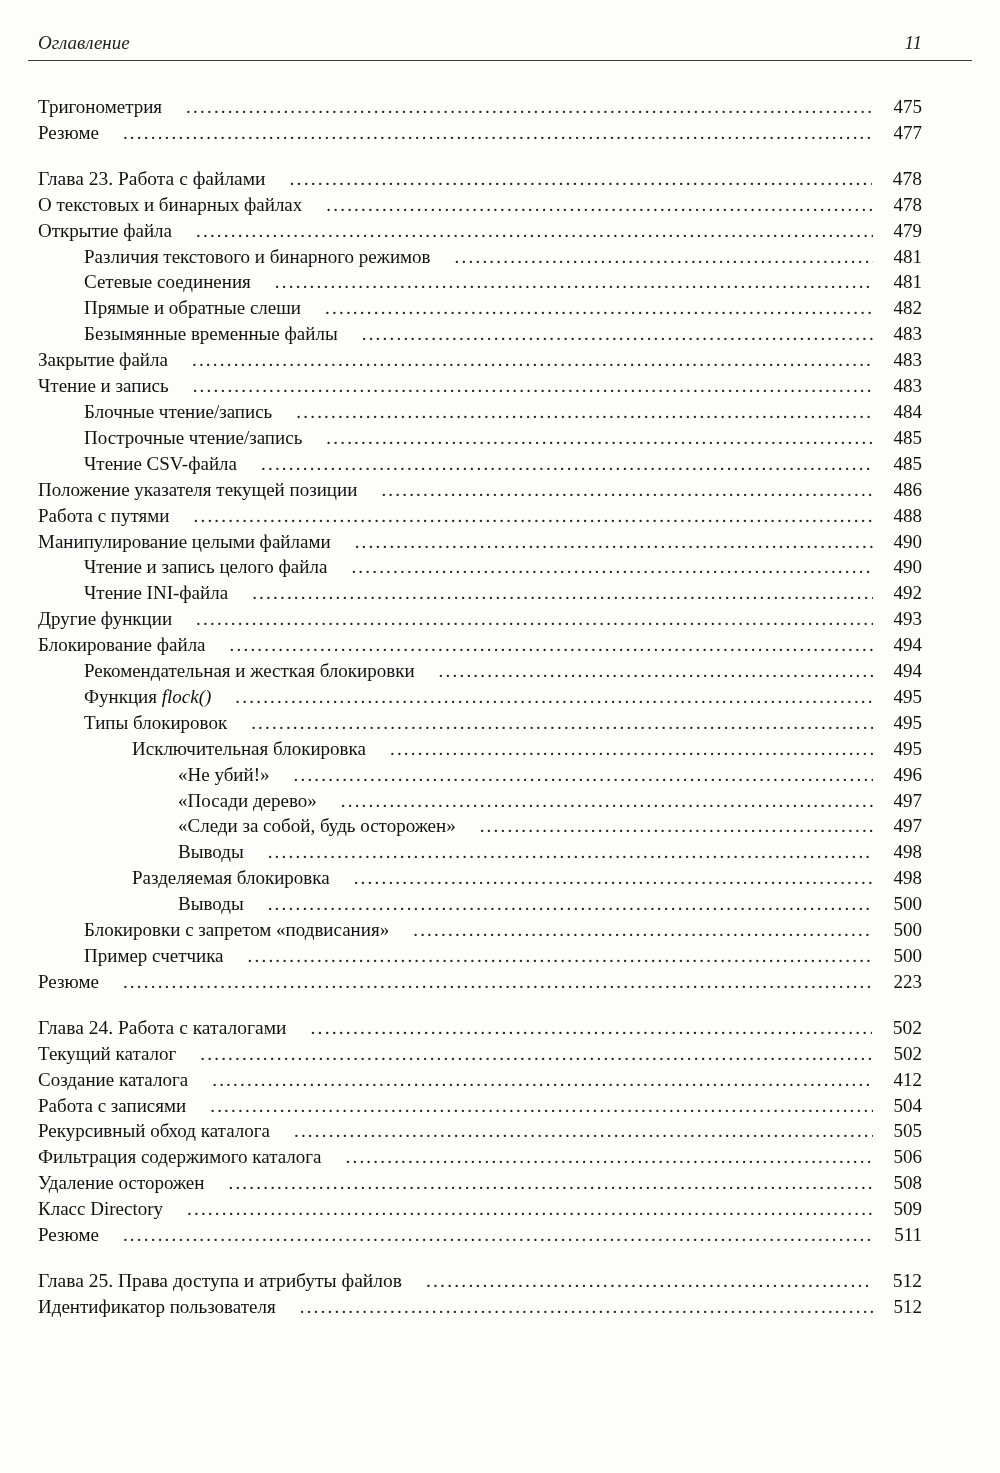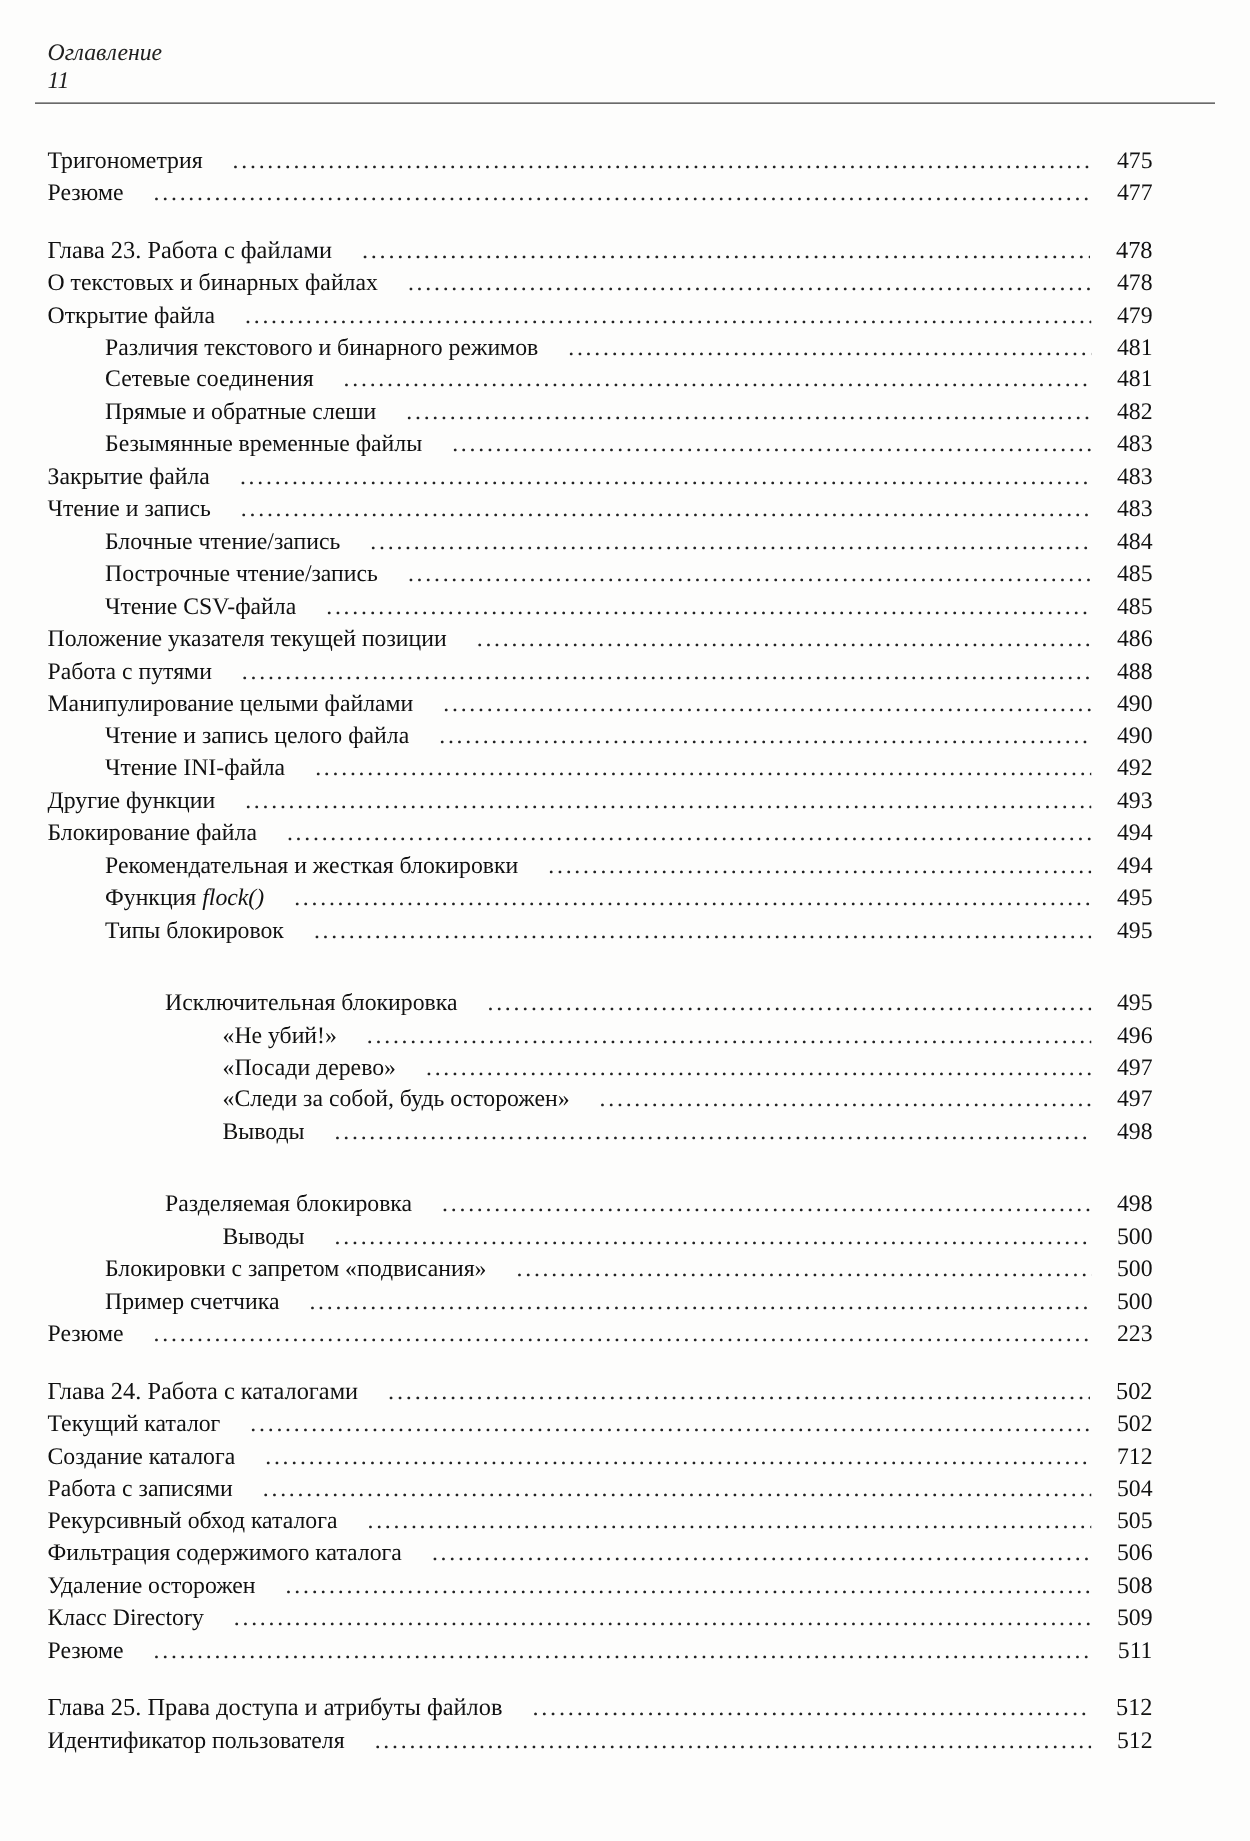--- a/index.html
+++ b/index.html
@@ -18,21 +18,20 @@
     overflow: hidden;
   }
   .page-header {
     display: flex;
     justify-content: space-between;
     align-items: baseline;
     padding: 32px 78px 6px 38px;
     font-style: italic;
     font-size: 19px;
     color: #222;
-    flex-direction: column;
   }
   .header-rule {
     border: 0;
     border-top: 1.6px solid #3a3a3a;
     margin: 0 28px 0 28px;
   }
   .toc {
     margin: 33px 78px 0 38px;
     font-size: 19px;
   }
@@ -42,21 +41,21 @@
     line-height: 25.9px;
     white-space: nowrap;
     gap: 19px;
   }
   .row.chapter {
     font-weight: normal;
     margin-top: 20px;
     font-size: 19.5px;
   }
   .lvl1 { padding-left: 46px; }
-  .lvl2 { padding-left: 94px; margin-top: 32px; }
+  .lvl2 { padding-left: 94px; }
   .lvl3 { padding-left: 140px; }
   .label { flex: none; }
   .label em { font-style: italic; }
   .leader {
     flex: 1 1 auto;
     overflow: hidden;
     margin: 0 2px 0 5px;
     min-width: 10px;
   }
   .leader::before {
@@ -255,21 +254,21 @@
         <span class="pagenum">502</span>
       </div>
       <div class="row lvl0">
         <span class="label"><span>Текущий каталог</span></span>
         <span class="leader"></span>
         <span class="pagenum">502</span>
       </div>
       <div class="row lvl0">
         <span class="label"><span>Создание каталога</span></span>
         <span class="leader"></span>
-        <span class="pagenum">712</span>
+        <span class="pagenum">412</span>
       </div>
       <div class="row lvl0">
         <span class="label"><span>Работа с записями</span></span>
         <span class="leader"></span>
         <span class="pagenum">504</span>
       </div>
       <div class="row lvl0">
         <span class="label"><span>Рекурсивный обход каталога</span></span>
         <span class="leader"></span>
         <span class="pagenum">505</span>

